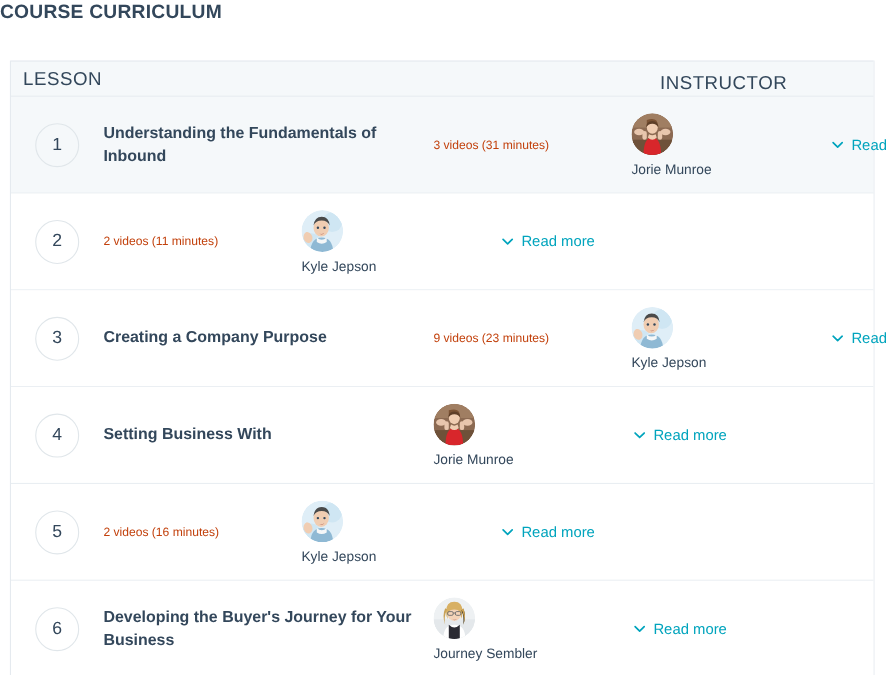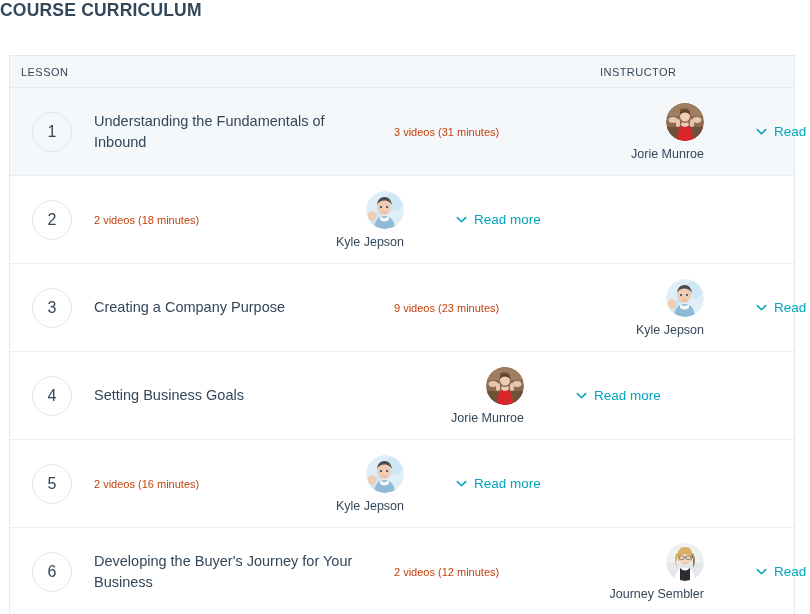--- a/index.html
+++ b/index.html
@@ -45,21 +45,21 @@
 
   .table-head {
     display: flex;
     align-items: center;
     height: 33px;
     background: #f5f8fa;
     border-bottom: 1px solid #e5eaef;
     border-top: 1px solid #e5eaef;
   }
   .th {
-    font-size: 11px;
+    font-size: 17px;
     letter-spacing: 0.45px;
     color: #33475b;
     font-weight: 400;
     text-transform: uppercase;
   }
   .th-lesson { margin-left: 11px; }
   .th-instructor {
     position: absolute;
     left: 590px;
     top: 11px;
@@ -100,41 +100,41 @@
   
   .title-cell {
     flex: 0 0 300px;
     width: 300px;
     padding-right: 14px;
   }
   .lesson-title {
     font-size: 14.5px;
     line-height: 21px;
     color: #33475b;
-    font-weight: 400;
+    font-weight: 700;
   }
 
   
   .meta-cell {
     flex: 0 0 180px;
     width: 180px;
   }
   .lesson-meta {
     font-size: 11px;
     color: #c2410c;
     white-space: nowrap;
   }
 
   
   .instructor-cell {
     flex: 0 0 130px;
     width: 130px;
     display: flex;
     flex-direction: column;
-    align-items: flex-end;
+    align-items: flex-start;
     justify-content: center;
   }
   .avatar {
     width: 38px;
     height: 38px;
     border-radius: 50%;
     overflow: hidden;
     position: relative;
     display: block;
   }
@@ -232,21 +232,21 @@
               </span>
               <span>Read more</span>
             </a>
           </div>
         </div>
         <div class="row">
           <div class="num-cell">
             <div class="num-circle">2</div>
           </div>
           <div class="meta-cell">
-            <div class="lesson-meta">2 videos (18 minutes)</div>
+            <div class="lesson-meta">2 videos (11 minutes)</div>
           </div>
           <div class="instructor-cell">
             <span class="avatar">
   <svg viewBox="0 0 38 38" xmlns="http://www.w3.org/2000/svg">
     <defs>
                   <clipPath id="ck">
                     <circle cx="19" cy="19" r="19"></circle>
                   </clipPath>
                 </defs>
     <g clip-path="url(#ck)">
@@ -323,21 +323,21 @@
               </span>
               <span>Read more</span>
             </a>
           </div>
         </div>
         <div class="row">
           <div class="num-cell">
             <div class="num-circle">4</div>
           </div>
           <div class="title-cell">
-            <div class="lesson-title">Setting Business Goals</div>
+            <div class="lesson-title">Setting Business With</div>
           </div>
           <div class="instructor-cell">
             <span class="avatar">
   <svg viewBox="0 0 38 38" xmlns="http://www.w3.org/2000/svg">
     <defs>
                   <clipPath id="cj">
                     <circle cx="19" cy="19" r="19"></circle>
                   </clipPath>
                 </defs>
     <g clip-path="url(#cj)">
@@ -412,23 +412,20 @@
               <span>Read more</span>
             </a>
           </div>
         </div>
         <div class="row">
           <div class="num-cell">
             <div class="num-circle">6</div>
           </div>
           <div class="title-cell">
             <div class="lesson-title">Developing the Buyer's Journey for Your Business</div>
-          </div>
-          <div class="meta-cell">
-            <div class="lesson-meta">2 videos (12 minutes)</div>
           </div>
           <div class="instructor-cell">
             <span class="avatar">
   <svg viewBox="0 0 38 38" xmlns="http://www.w3.org/2000/svg">
     <defs>
                   <clipPath id="cc">
                     <circle cx="19" cy="19" r="19"></circle>
                   </clipPath>
                 </defs>
     <g clip-path="url(#cc)">

